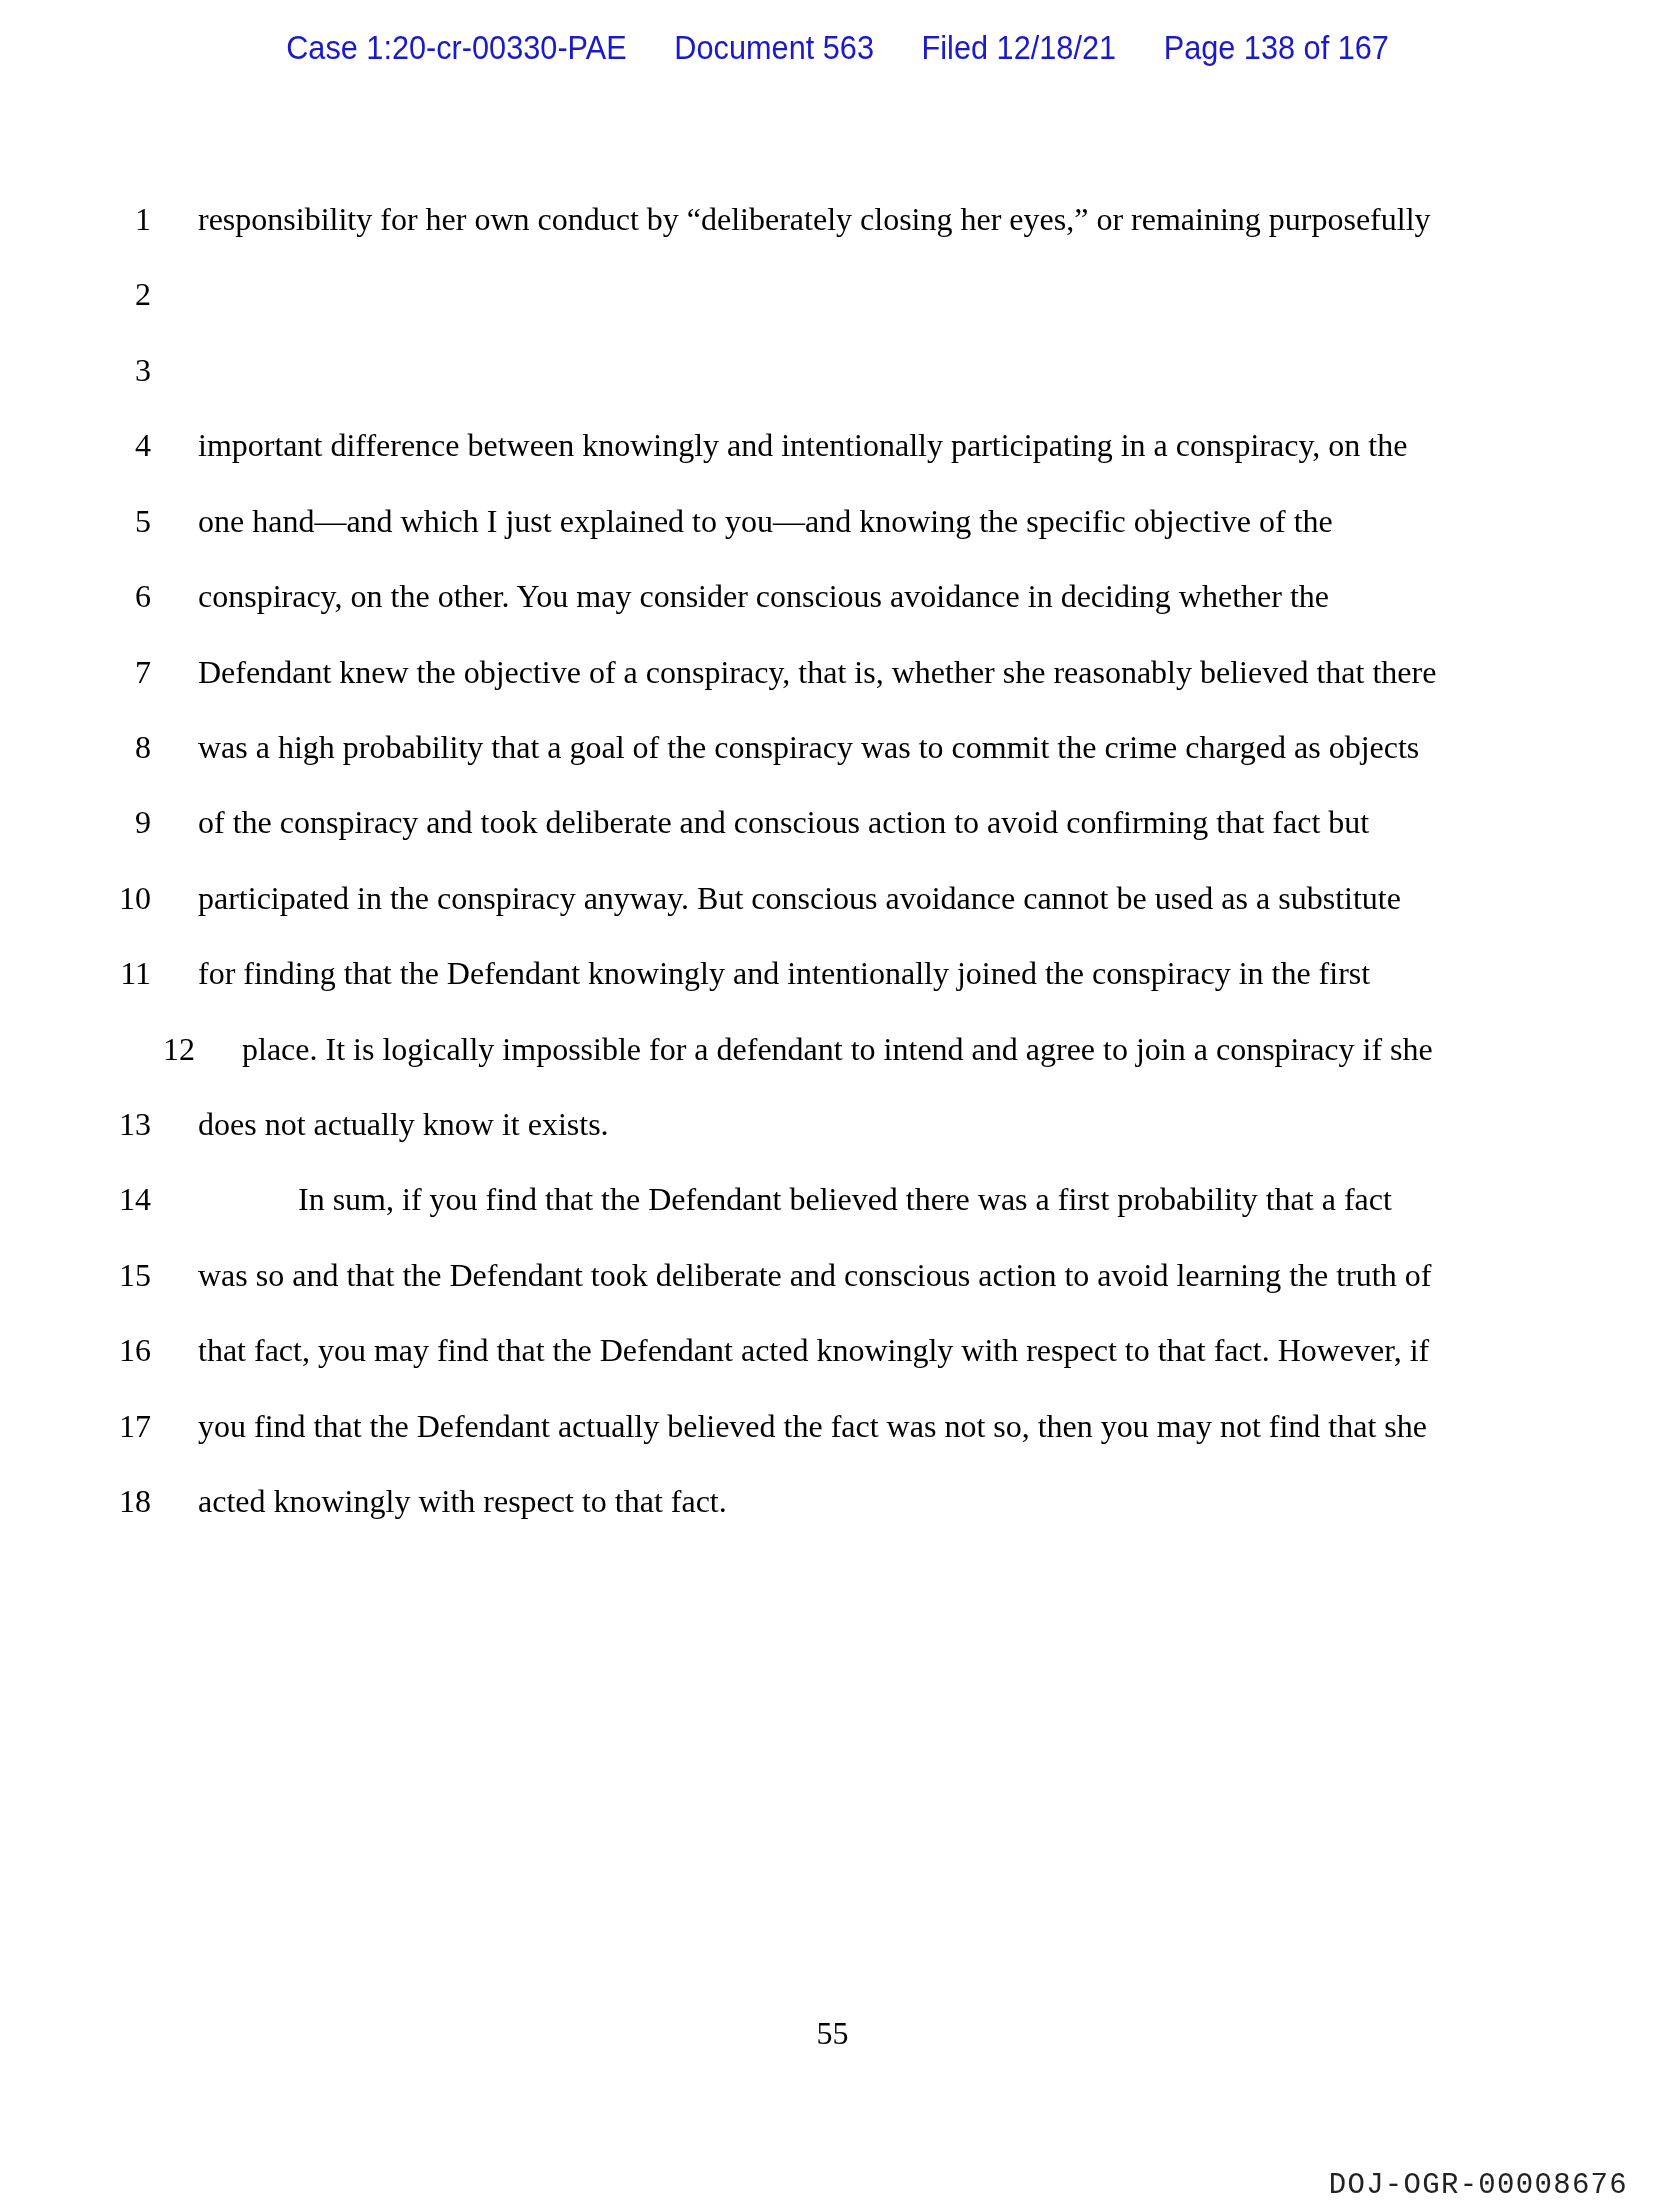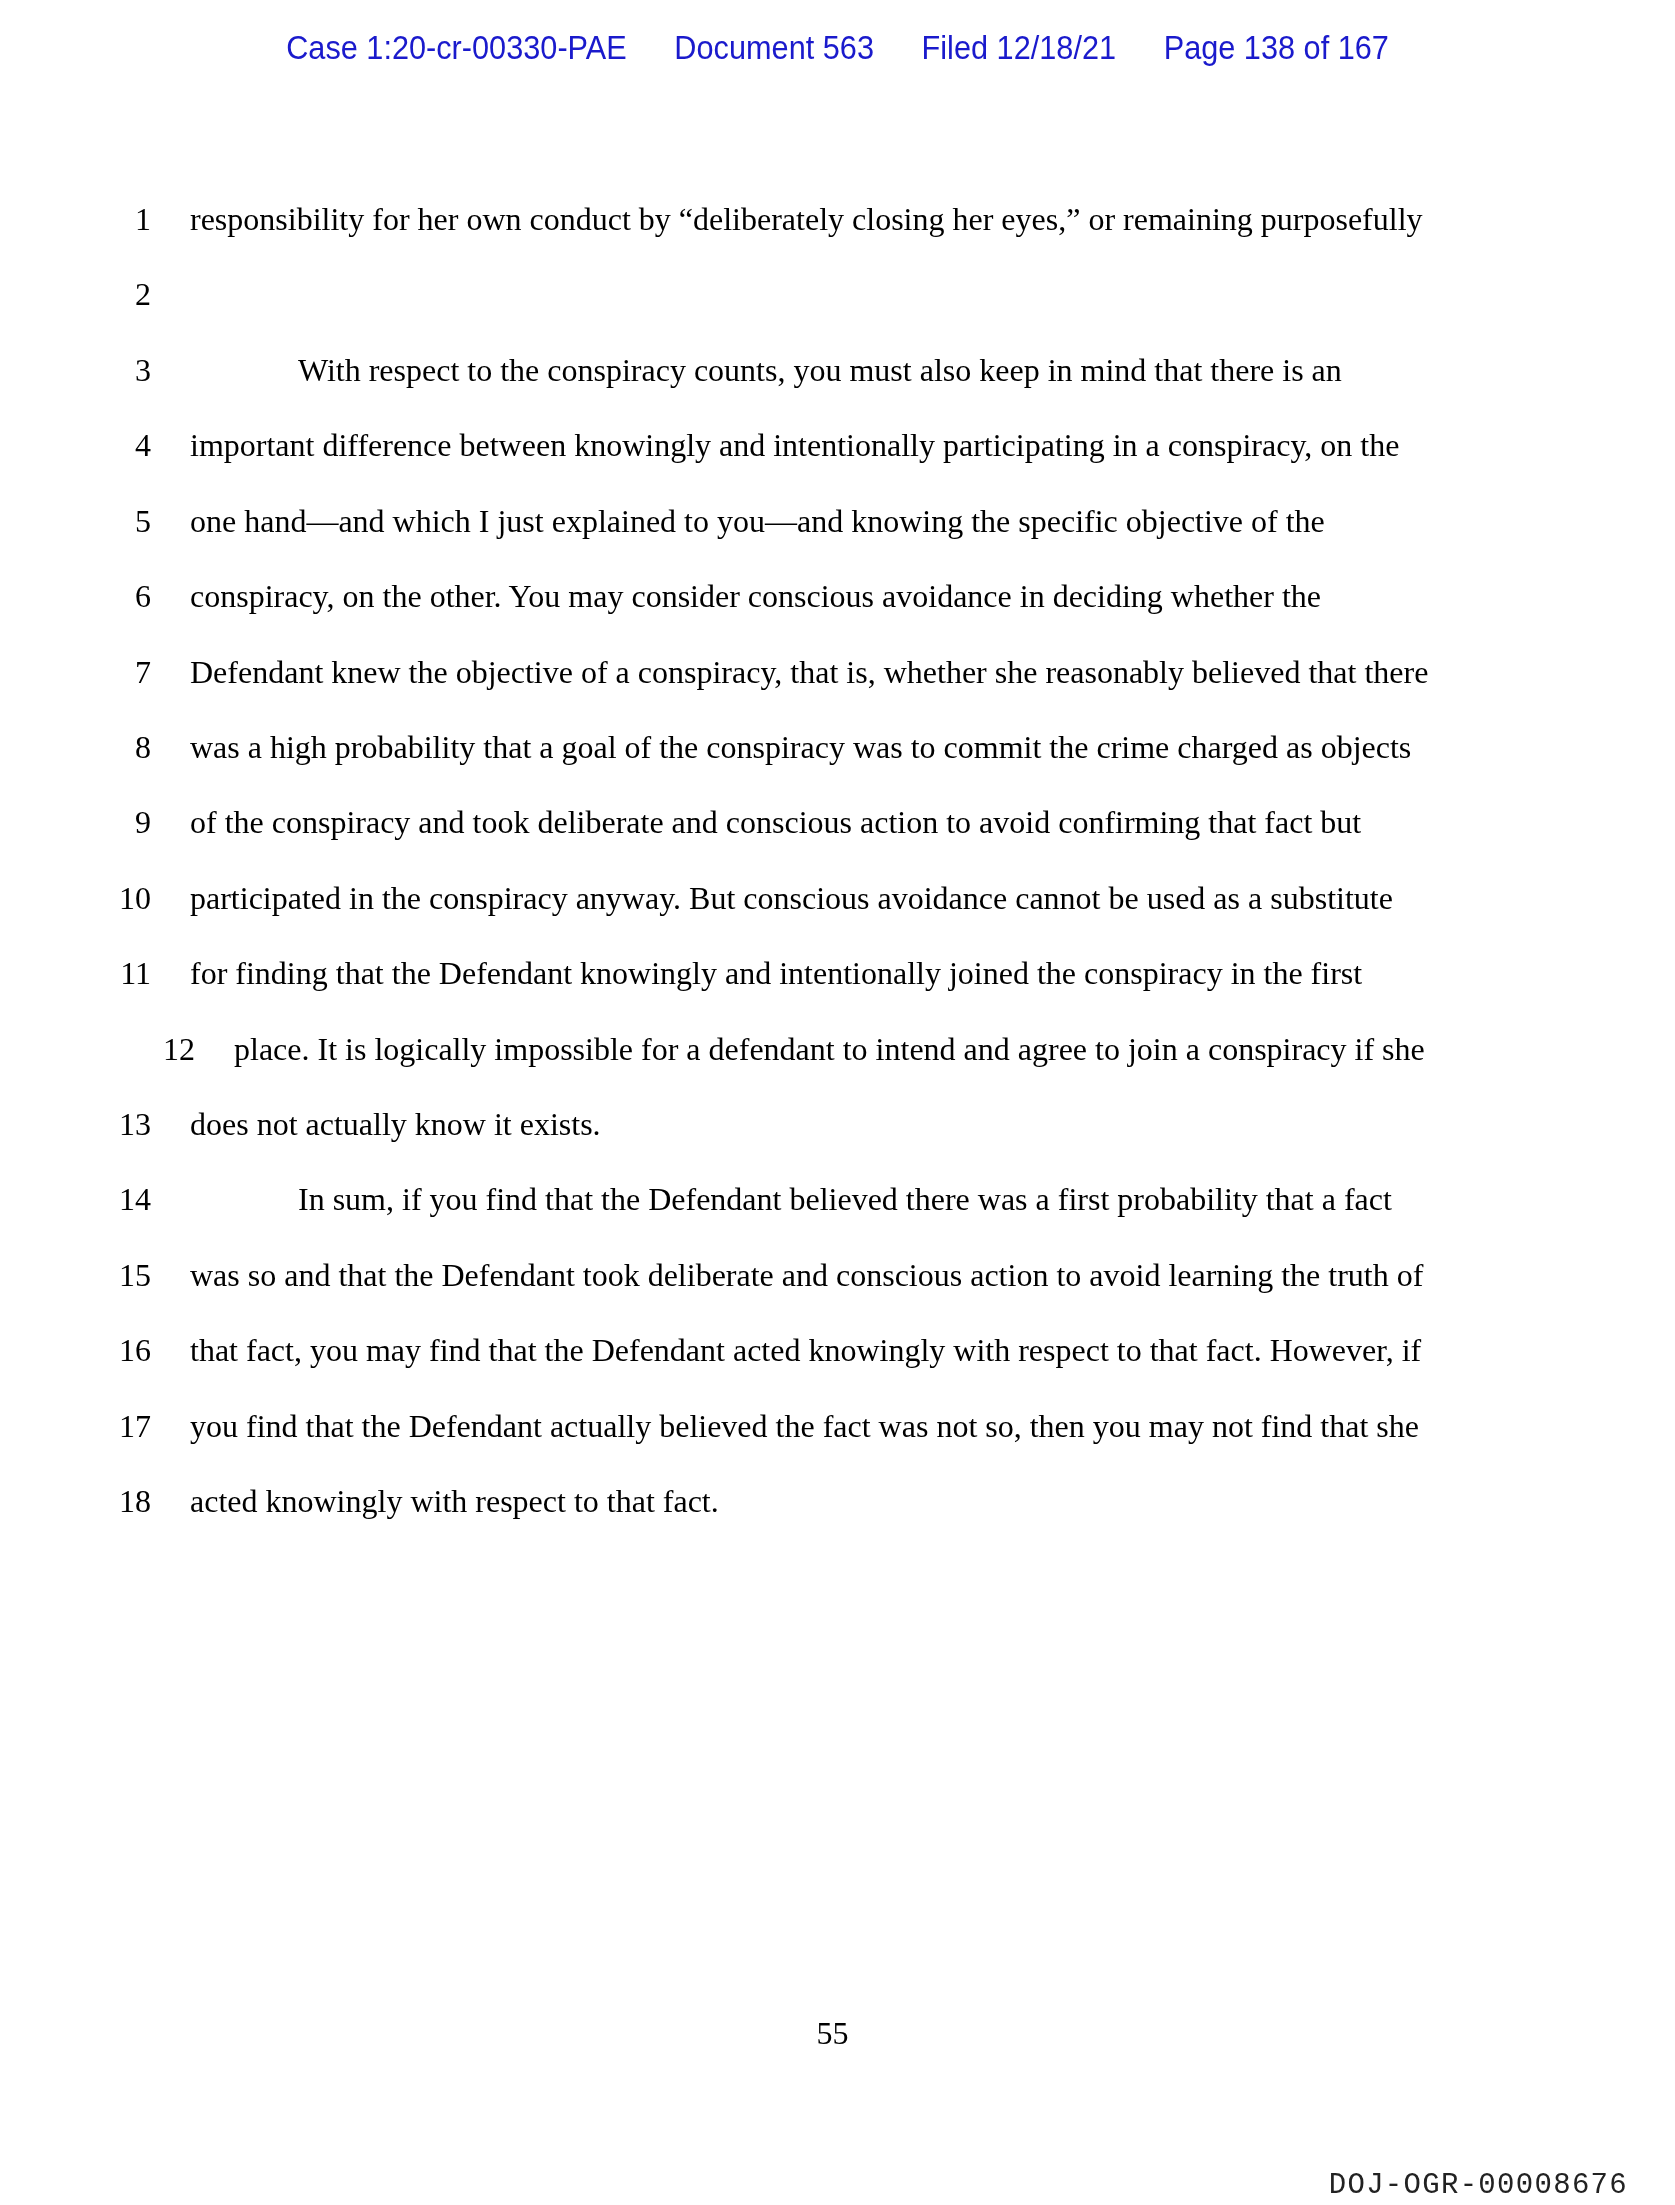--- a/index.html
+++ b/index.html
@@ -48,21 +48,21 @@
     }
     .line-num {
       position: absolute;
       right: 1524px;
       top: 0;
       text-align: right;
       width: 66px;
     }
     .line-text {
       position: absolute;
-      left: 190px;
+      left: 198px;
       top: 0;
     }
     .line-text.indent {
       left: 298px;
     }
     .page-number {
       position: absolute;
       top: 2015px;
       left: 0;
       width: 1665px;
@@ -93,21 +93,20 @@
 <div class="lines" id="lines">
     <div class="line" style="top: 201px;">
       <span class="line-num">1</span>
       <span class="line-text">responsibility for her own conduct by “deliberately closing her eyes,” or remaining purposefully</span>
     </div>
     <div class="line" style="top: 276px;">
       <span class="line-num">2</span>
     </div>
     <div class="line" style="top: 352px;">
       <span class="line-num">3</span>
-      <span class="line-text indent">With respect to the conspiracy counts, you must also keep in mind that there is an</span>
     </div>
     <div class="line" style="top: 427px;">
       <span class="line-num">4</span>
       <span class="line-text">important difference between knowingly and intentionally participating in a conspiracy, on the</span>
     </div>
     <div class="line" style="top: 503px;">
       <span class="line-num">5</span>
       <span class="line-text">one hand—and which I just explained to you—and knowing the specific objective of the</span>
     </div>
     <div class="line" style="top: 578px;">

